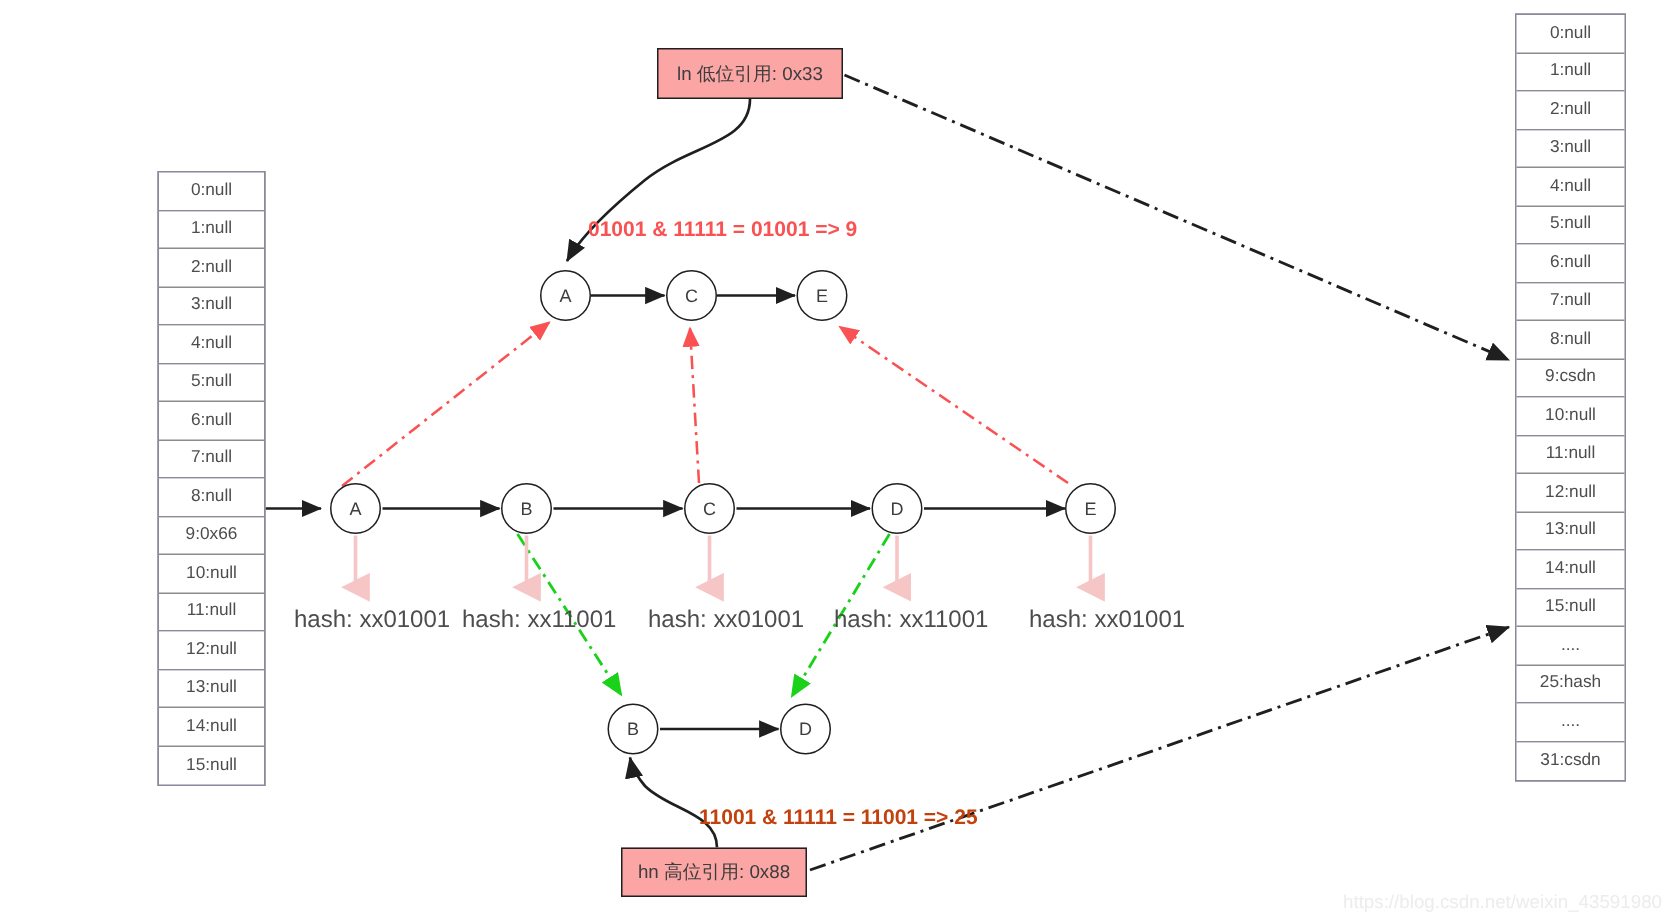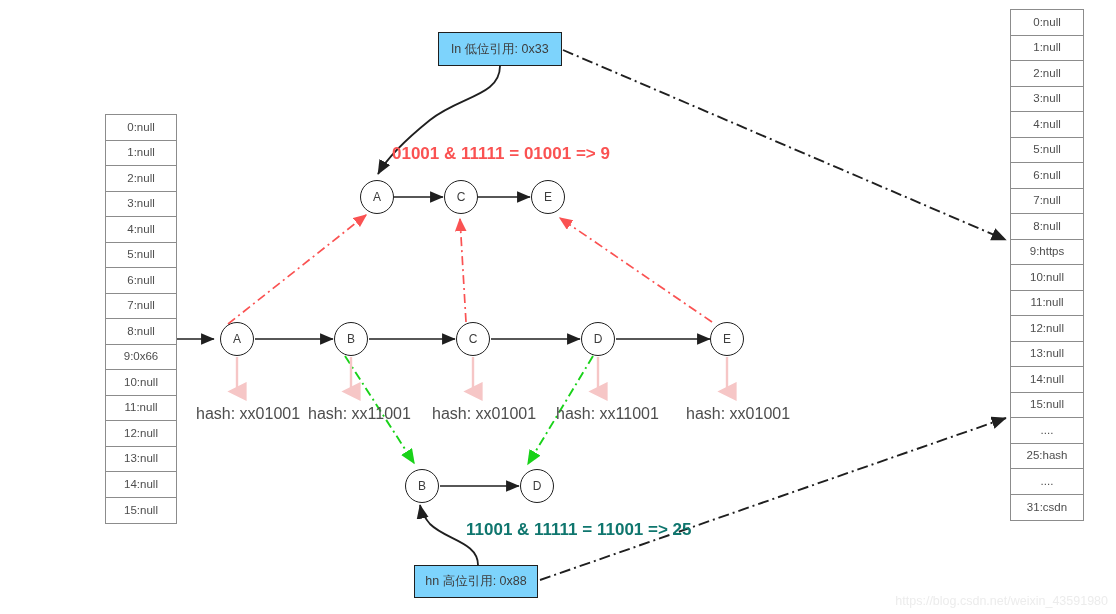--- a/index.html
+++ b/index.html
@@ -65,42 +65,42 @@
     font-size: 12px;
     color: #3d3d3d;
     box-sizing: border-box;
     z-index: 3;
   }
 
   
   .labelbox {
     position: absolute;
     border: 1.6px solid #1f1f1f;
-    background: #7dd3fc;
+    background: #fca5a5;
     display: flex;
     align-items: center;
     justify-content: center;
     font-size: 12.5px;
     color: #3d3d3d;
     box-sizing: border-box;
     z-index: 3;
   }
   #box-ln { left: 438px; top: 32px;  width: 124px; height: 34px; }
   #box-hn { left: 414px; top: 565px; width: 124px; height: 33px; text-align: center; }
 
   
   .annot {
     position: absolute;
-    font-size: 17px;
+    font-size: 14px;
     font-weight: bold;
     white-space: nowrap;
     z-index: 4;
   }
   #annot-low  { left: 392px; top: 144px; color: #fa5252; }
-  #annot-high { left: 466px; top: 520px; color: #0f766e; }
+  #annot-high { left: 466px; top: 536px; color: #c2410c; }
 
   .hashlabel {
     position: absolute;
     font-size: 16px;
     color: #4d4d4d;
     white-space: nowrap;
     z-index: 4;
   }
   .watermark {
     position: absolute;
@@ -211,21 +211,21 @@
   <div class="table" id="right-table">
     <div class="cell">0:null</div>
     <div class="cell">1:null</div>
     <div class="cell">2:null</div>
     <div class="cell">3:null</div>
     <div class="cell">4:null</div>
     <div class="cell">5:null</div>
     <div class="cell">6:null</div>
     <div class="cell">7:null</div>
     <div class="cell">8:null</div>
-    <div class="cell">9:https</div>
+    <div class="cell">9:csdn</div>
     <div class="cell">10:null</div>
     <div class="cell">11:null</div>
     <div class="cell">12:null</div>
     <div class="cell">13:null</div>
     <div class="cell">14:null</div>
     <div class="cell">15:null</div>
     <div class="cell">....</div>
     <div class="cell">25:hash</div>
     <div class="cell">....</div>
     <div class="cell">31:csdn</div>

